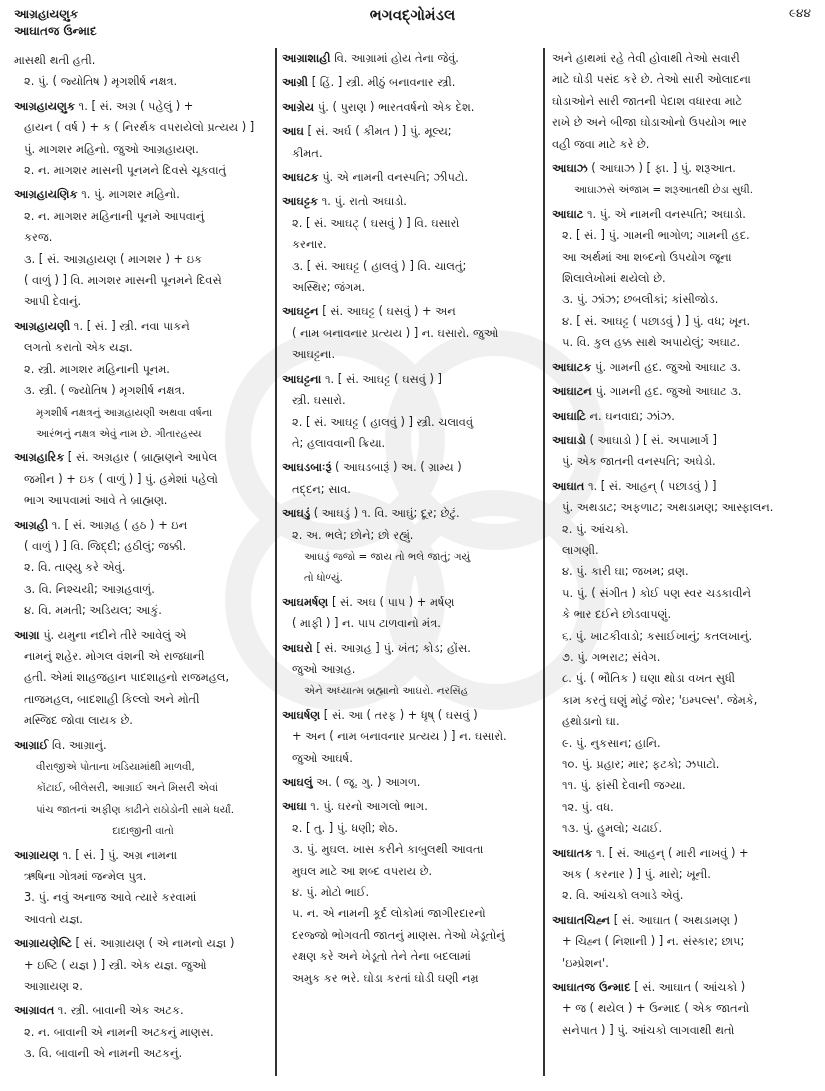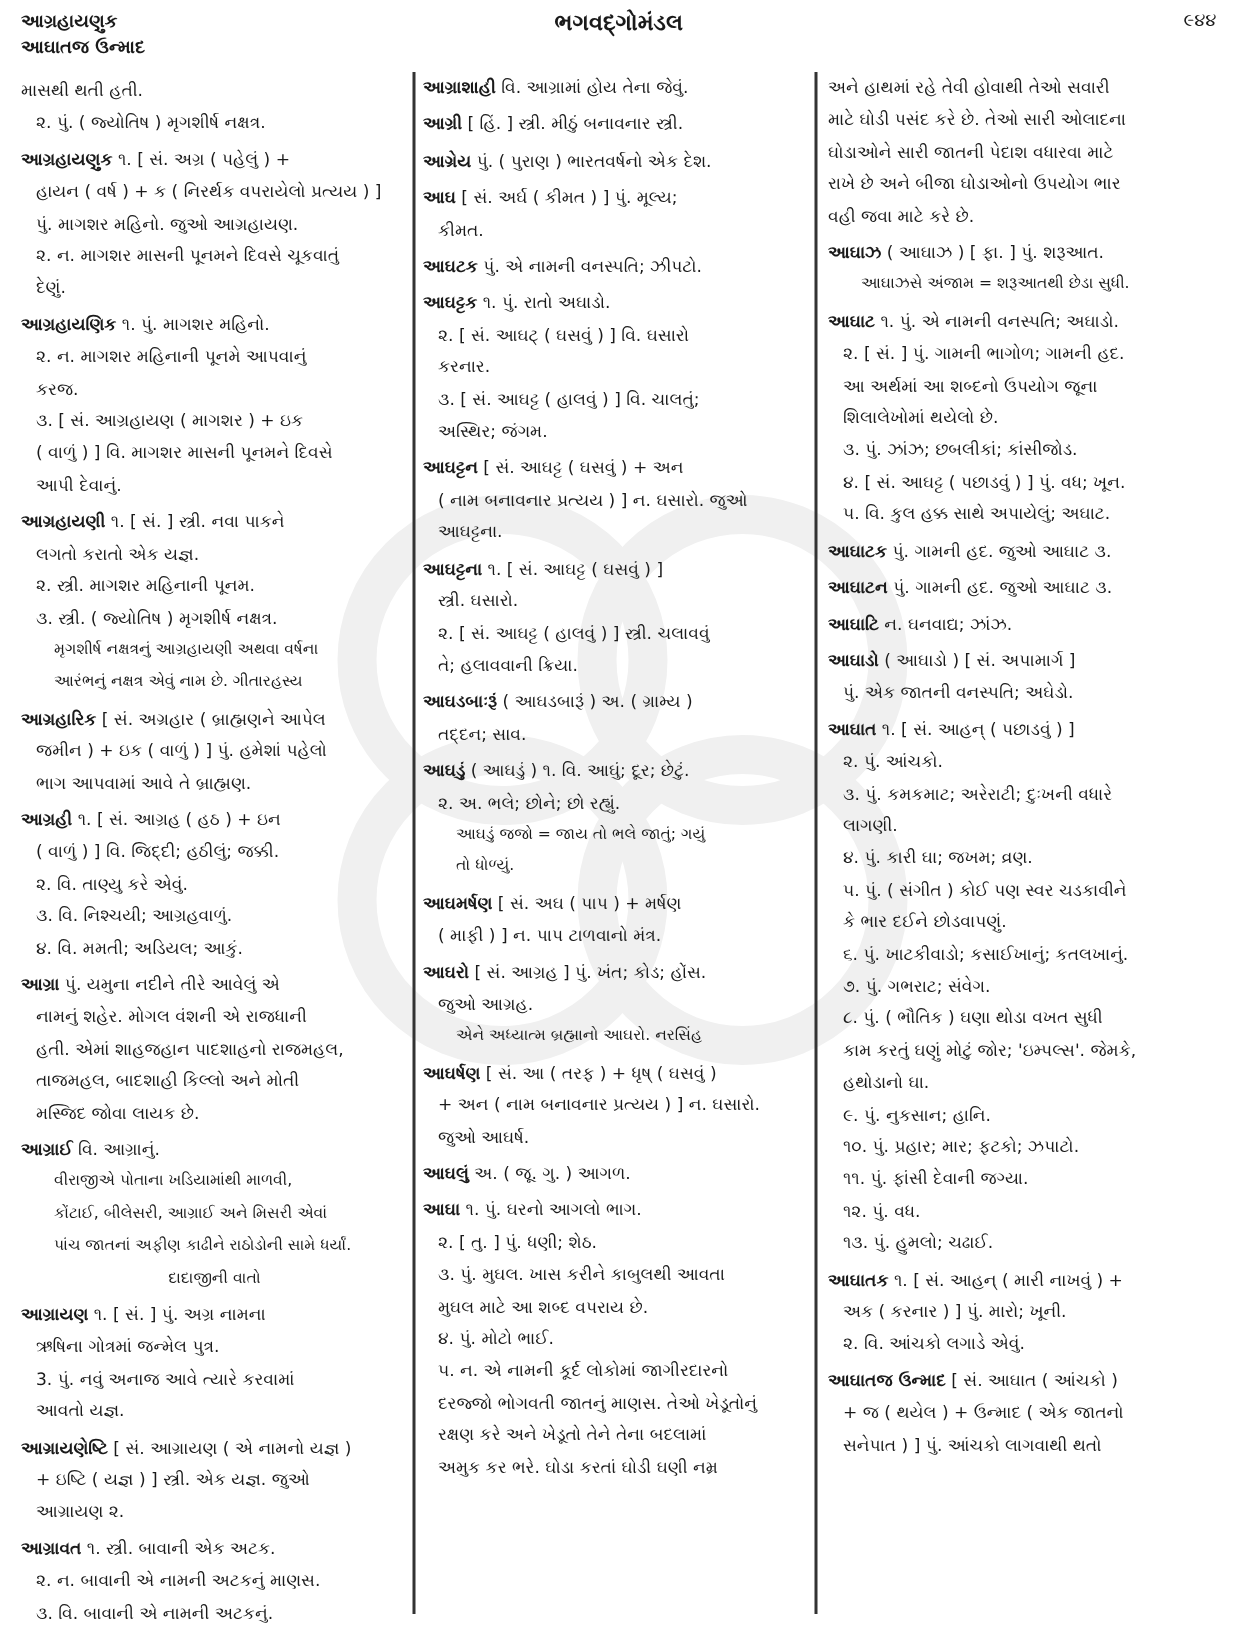--- a/index.html
+++ b/index.html
@@ -72,21 +72,20 @@
 <div class="col col-left" id="col-left">
     <div class="entry">
       <span class="line"><span>માસથી થતી હતી.</span></span>
       <span class="line indent"><span> ૨. પું. ( જ્યોતિષ ) મૃગશીર્ષ નક્ષત્ર.</span></span>
     </div>
     <div class="entry">
       <span class="line"><span class="hw">આગ્રહાયણુક</span><span> ૧. [ સં. અગ્ર ( પહેલું ) +</span></span>
       <span class="line indent"><span> હાયન ( વર્ષ ) + ક ( નિરર્થક વપરાયેલો પ્રત્યય ) ]</span></span>
       <span class="line indent"><span> પું. માગશર મહિનો. જુઓ આગ્રહાયણ.</span></span>
       <span class="line indent"><span> ૨. ન. માગશર માસની પૂનમને દિવસે ચૂકવાતું</span></span>
-      <span class="line indent"><span> દેણું.</span></span>
     </div>
     <div class="entry">
       <span class="line"><span class="hw">આગ્રહાયણિક</span><span> ૧. પું. માગશર મહિનો.</span></span>
       <span class="line indent"><span> ૨. ન. માગશર મહિનાની પૂનમે આપવાનું</span></span>
       <span class="line indent"><span> કરજ.</span></span>
       <span class="line indent"><span> ૩. [ સં. આગ્રહાયણ ( માગશર ) + ઇક</span></span>
       <span class="line indent"><span> ( વાળું ) ] વિ. માગશર માસની પૂનમને દિવસે</span></span>
       <span class="line indent"><span> આપી દેવાનું.</span></span>
     </div>
     <div class="entry">
@@ -243,22 +242,22 @@
     </div>
     <div class="entry">
       <span class="line"><span class="hw">આઘાટિ</span><span> ન. ઘનવાદ્ય; ઝાંઝ.</span></span>
     </div>
     <div class="entry">
       <span class="line"><span class="hw">આઘાડો</span><span> ( આઘાડો ) [ સં. અપામાર્ગ ]</span></span>
       <span class="line indent"><span> પું. એક જાતની વનસ્પતિ; અઘેડો.</span></span>
     </div>
     <div class="entry">
       <span class="line"><span class="hw">આઘાત</span><span> ૧. [ સં. આહન્ ( પછાડવું ) ]</span></span>
+      <span class="line indent"><span> પું. અથડાટ; અફળાટ; અથડામણ; આસ્ફાલન.</span></span>
       <span class="line indent"><span> ૨. પું. આંચકો.</span></span>
-      <span class="line indent"><span> ૩. પું. કમકમાટ; અરેરાટી; દુઃખની વધારે</span></span>
       <span class="line indent"><span> લાગણી.</span></span>
       <span class="line indent"><span> ૪. પું. કારી ઘા; જખમ; વ્રણ.</span></span>
       <span class="line indent"><span> ૫. પું. ( સંગીત ) કોઈ પણ સ્વર ચડકાવીને</span></span>
       <span class="line indent"><span> કે ભાર દઈને છોડવાપણું.</span></span>
       <span class="line indent"><span> ૬. પું. ખાટકીવાડો; કસાઈખાનું; કતલખાનું.</span></span>
       <span class="line indent"><span> ૭. પું. ગભરાટ; સંવેગ.</span></span>
       <span class="line indent"><span> ૮. પું. ( ભૌતિક ) ઘણા થોડા વખત સુધી</span></span>
       <span class="line indent"><span> કામ કરતું ઘણું મોટું જોર; 'ઇમ્પલ્સ'. જેમકે,</span></span>
       <span class="line indent"><span> હથોડાનો ઘા.</span></span>
       <span class="line indent"><span> ૯. પું. નુકસાન; હાનિ.</span></span>
@@ -266,17 +265,22 @@
       <span class="line indent"><span> ૧૧. પું. ફાંસી દેવાની જગ્યા.</span></span>
       <span class="line indent"><span> ૧૨. પું. વધ.</span></span>
       <span class="line indent"><span> ૧૩. પું. હુમલો; ચઢાઈ.</span></span>
     </div>
     <div class="entry">
       <span class="line"><span class="hw">આઘાતક</span><span> ૧. [ સં. આહન્ ( મારી નાખવું ) +</span></span>
       <span class="line indent"><span> અક ( કરનાર ) ] પું. મારો; ખૂની.</span></span>
       <span class="line indent"><span> ૨. વિ. આંચકો લગાડે એવું.</span></span>
     </div>
     <div class="entry">
+      <span class="line"><span class="hw">આઘાતચિહ્ન</span><span> [ સં. આઘાત ( અથડામણ )</span></span>
+      <span class="line indent"><span> + ચિહ્ન ( નિશાની ) ] ન. સંસ્કાર; છાપ;</span></span>
+      <span class="line indent"><span> 'ઇમ્પ્રેશન'.</span></span>
+    </div>
+    <div class="entry">
       <span class="line"><span class="hw">આઘાતજ ઉન્માદ</span><span> [ સં. આઘાત ( આંચકો )</span></span>
       <span class="line indent"><span> + જ ( થયેલ ) + ઉન્માદ ( એક જાતનો</span></span>
       <span class="line indent"><span> સનેપાત ) ] પું. આંચકો લાગવાથી થતો</span></span>
     </div>
   </div>
 
 </body></html>

